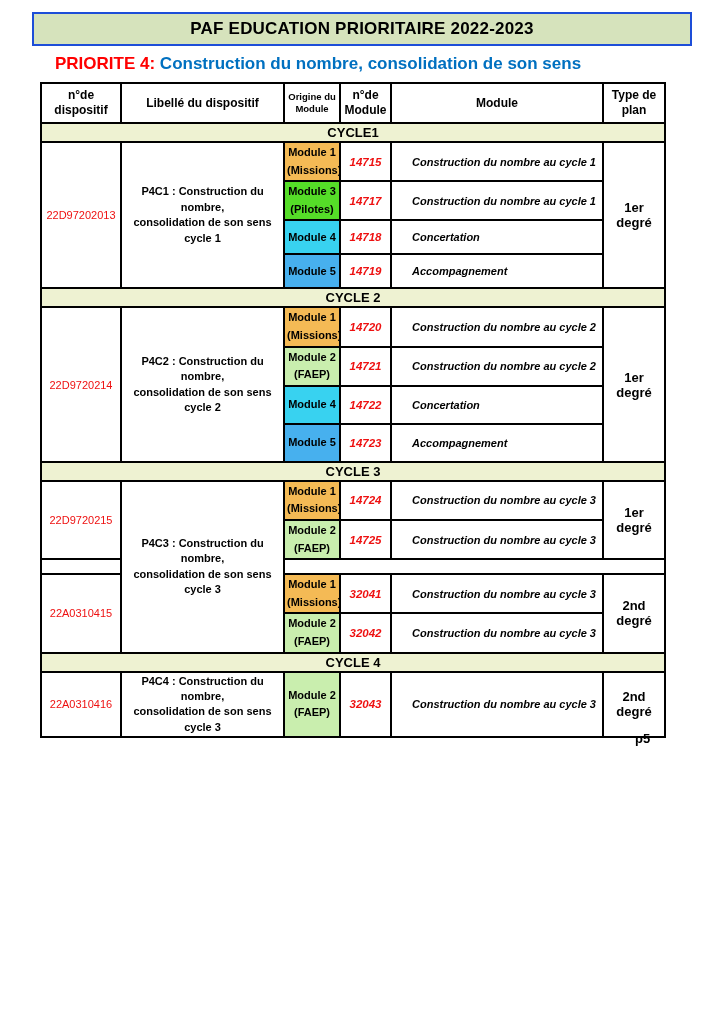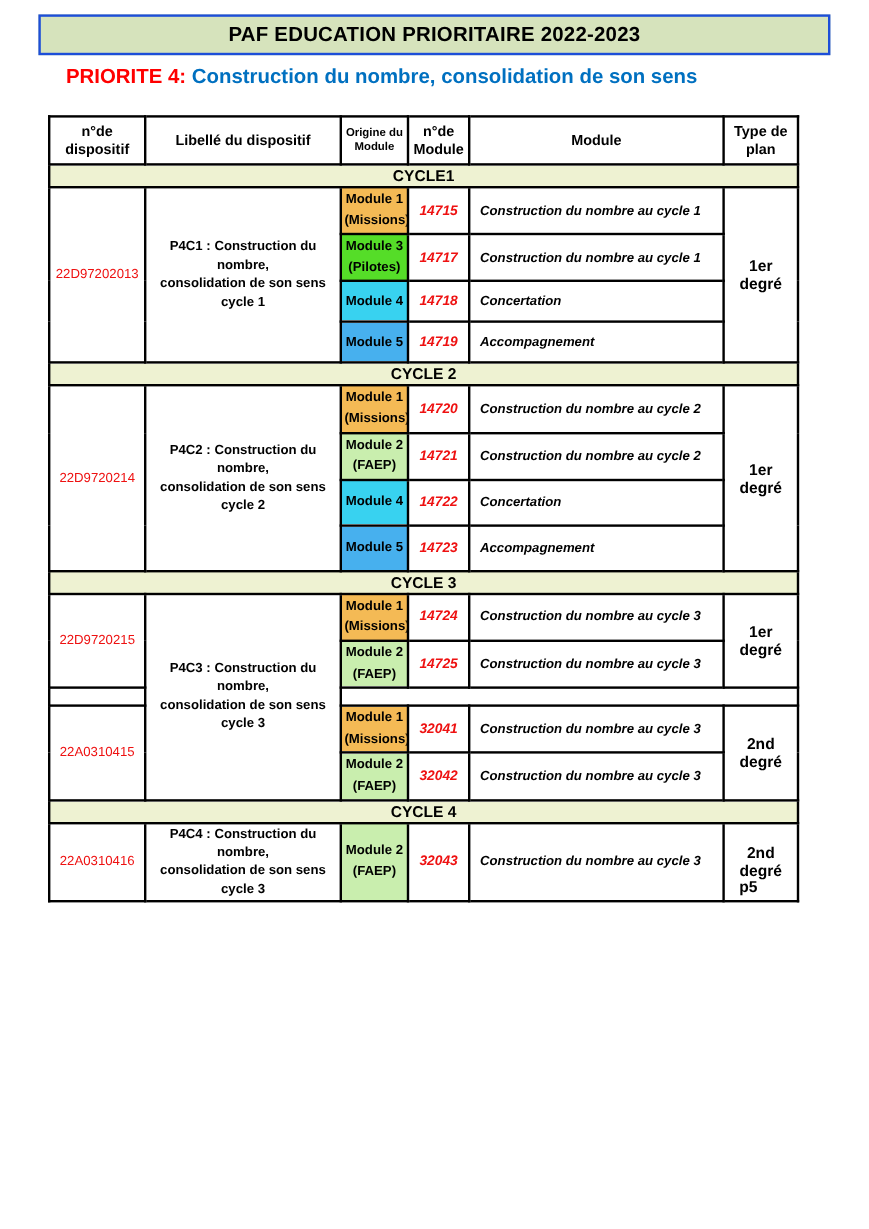--- a/index.html
+++ b/index.html
@@ -16,21 +16,21 @@
     font-size:17px; font-weight:bold; letter-spacing:0.2px;
   }
   .subtitle {
     position:absolute; left:55px; top:54px; height:24px;
     font-size:17px; font-weight:bold; white-space:nowrap;
   }
   .subtitle .red  { color:var(--heading_red); }
   .subtitle .blue { color:var(--heading_blue); }
 
   .paf-table {
-    position:absolute; left:40px; top:96px;
+    position:absolute; left:40px; top:82px;
     border-collapse:collapse; table-layout:fixed; width:624px;
   }
   .paf-table td, .paf-table th {
     border:2px solid #000; overflow:hidden; padding:1px 2px;
     vertical-align:middle;
   }
   th { font-size:12px; font-weight:bold; line-height:1.25; }
   th.small-th { font-size:9.5px; }
 
   tr.h40{height:40px} tr.h18{height:18px} tr.h37{height:37px}
@@ -38,26 +38,26 @@
   tr.h15{height:15px} tr.h52{height:52px}
 
   td.cycle {
     background:var(--cycle_bg); font-weight:bold; font-size:13px;
     text-align:center;
   }
   td.disp { color:var(--red_text); font-weight:normal; font-size:11px; text-align:center; }
   td.lib  { font-weight:bold; font-size:11px; text-align:center; white-space:pre-line; line-height:1.4; }
   td.org  { font-weight:bold; font-size:11px; text-align:center; white-space:pre-line; line-height:1.6; }
   td.no   { color:var(--red_text); font-weight:bold; font-style:italic; font-size:11.5px; text-align:center;margin-top:30px; }
-  td.desc { font-weight:bold; font-style:italic; font-size:11px; text-align:left; padding-left:8px; }
+  td.desc { font-weight:bold; font-style:italic; font-size:11px; text-align:left; padding-left:20px; }
   td.type { font-size:13px; font-weight:600; text-align:center;margin-left:12px; }
   td.gapcell { background:#fff; }
 
   .page-number {
-    position:absolute; left:616px; top:731px;
+    position:absolute; left:635px; top:731px;
     font-size:13px; font-weight:bold;
   }
 </style>
 </head>
 <body>
 
 <div class="title-box">
   <span>PAF EDUCATION PRIORITAIRE 2022-2023</span>
 </div>
 

